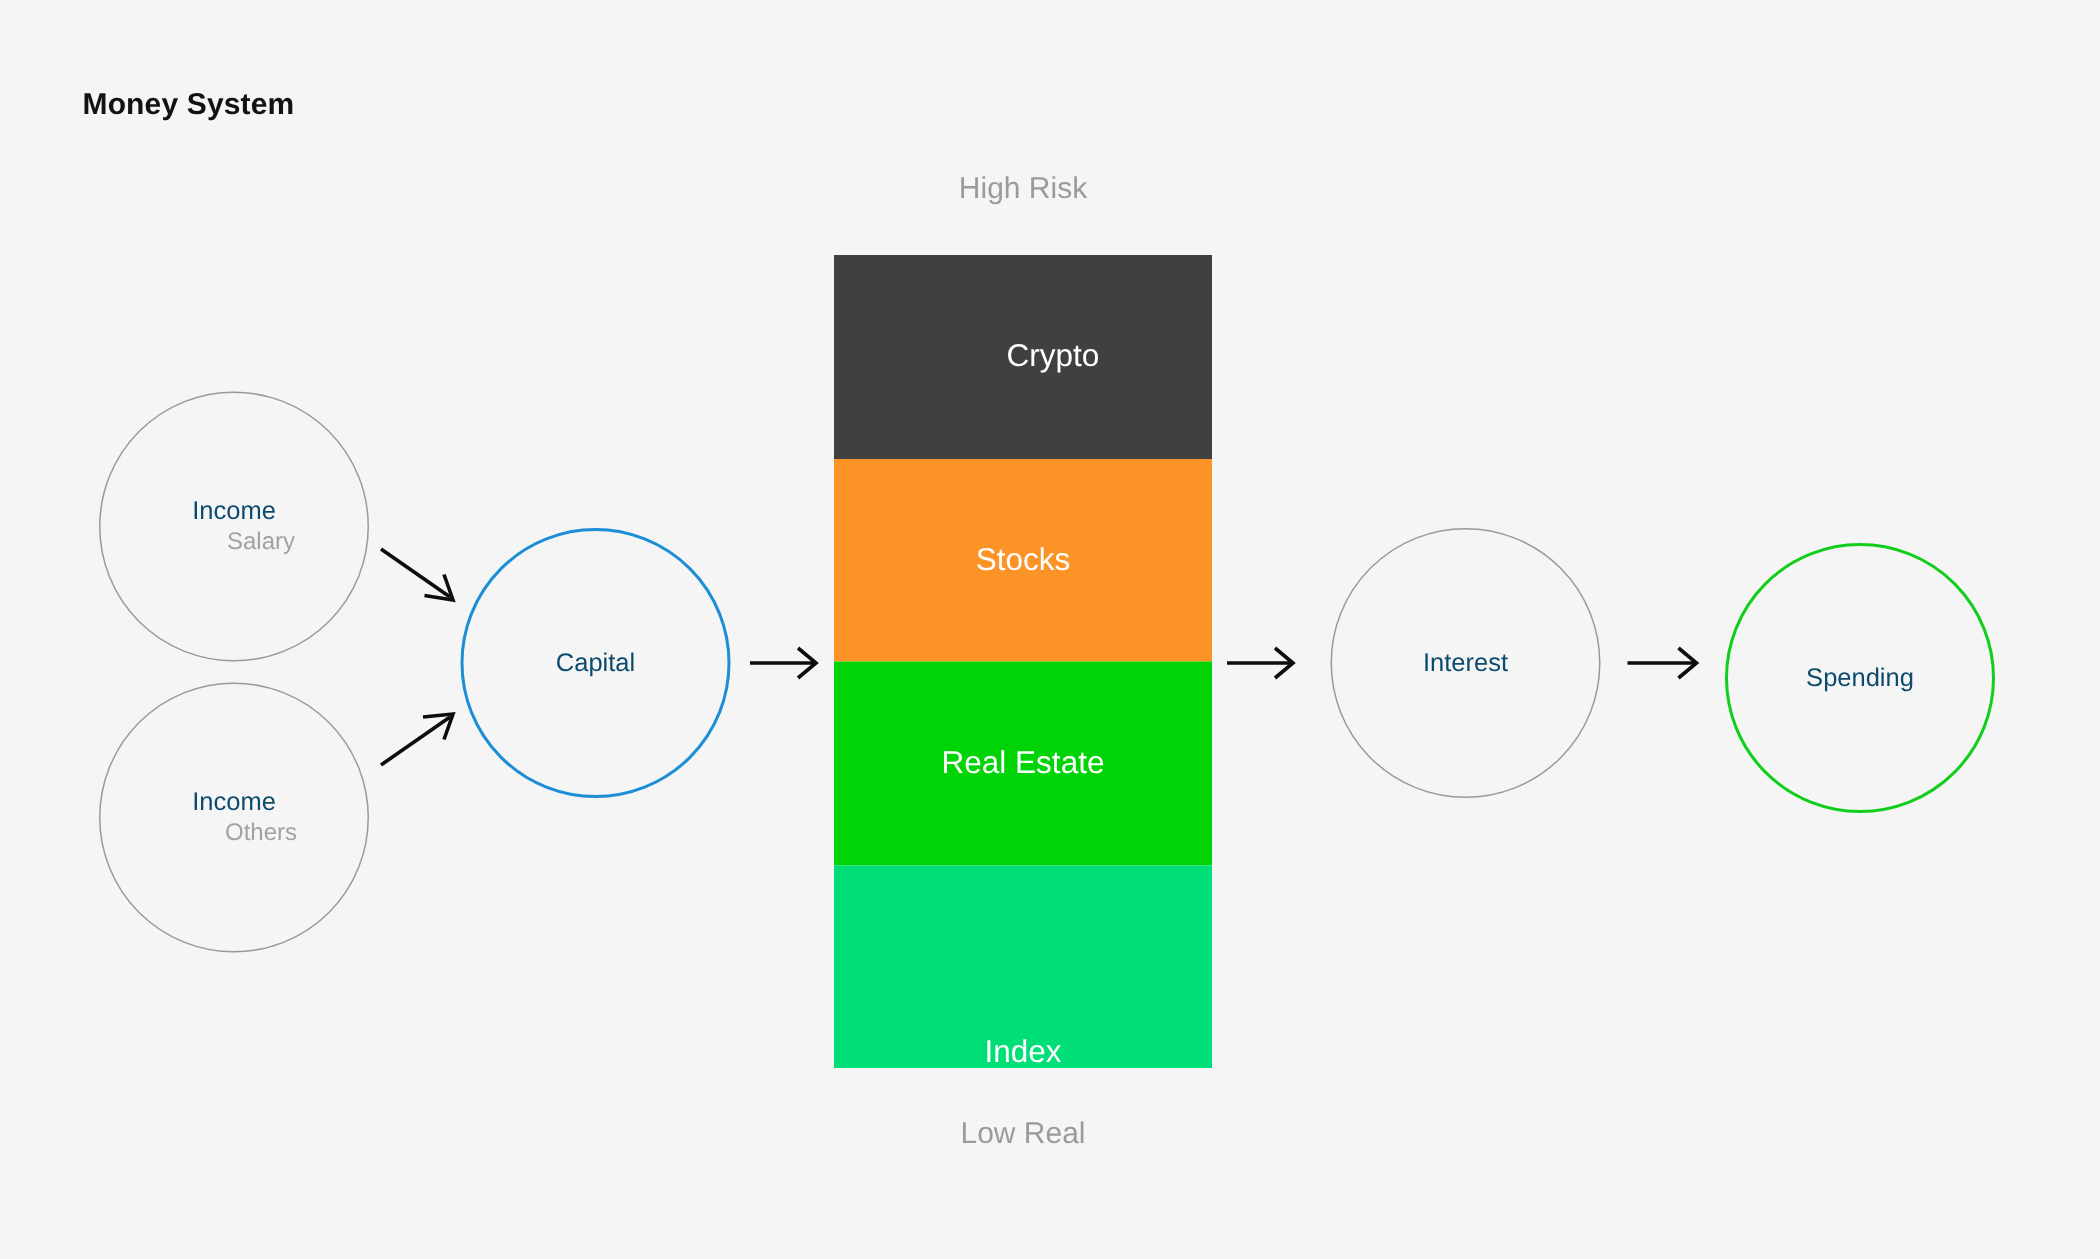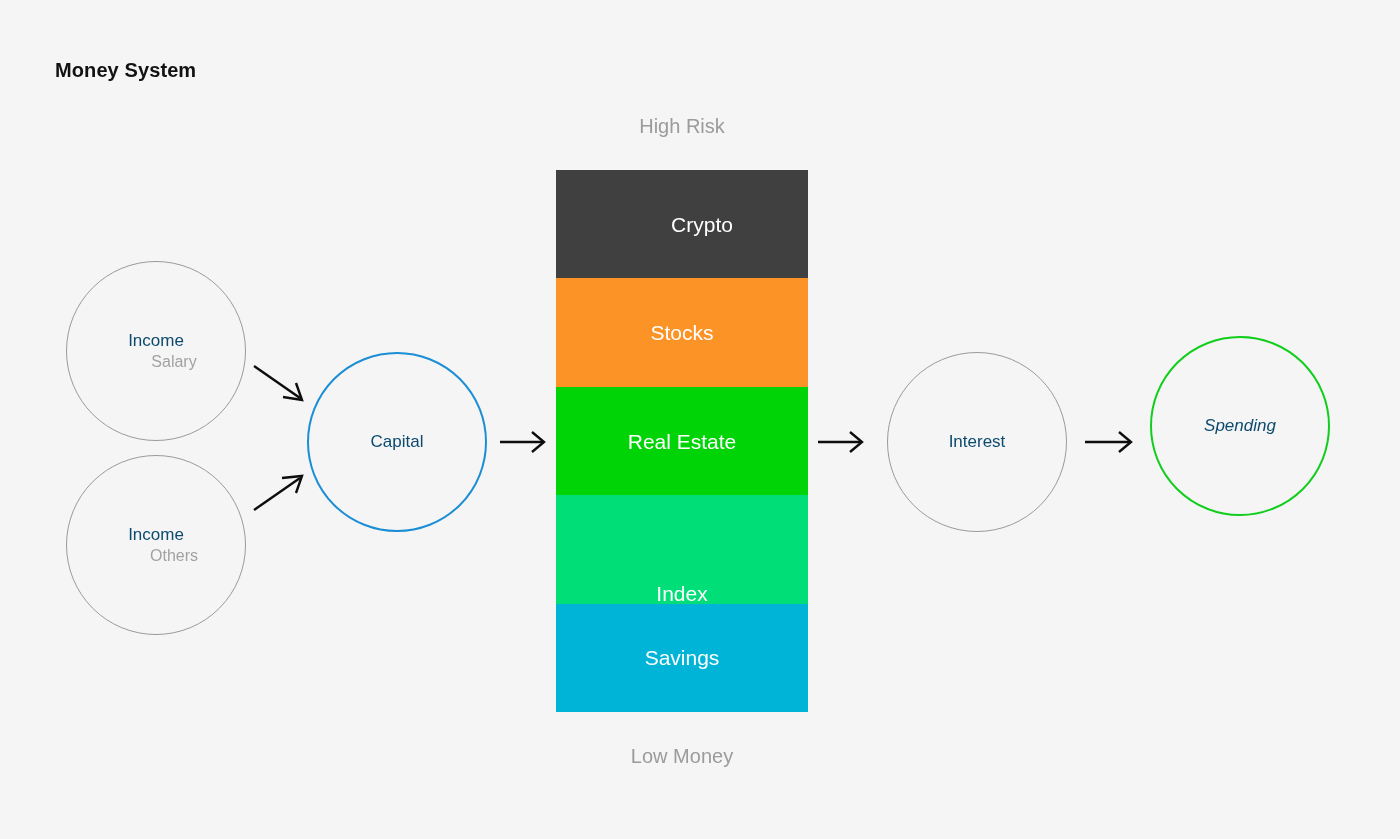--- a/index.html
+++ b/index.html
@@ -75,25 +75,24 @@
   }
   #interest {
     left: 887px;
     top: 352px;
     width: 180px;
     height: 180px;
     border: 1.6px solid #9a9a9a;
   }
   #spending {
     left: 1150px;
-    top: 336px;
+    top: 362px;
     width: 180px;
     height: 180px;
     border: 2.2px solid #12ce1c;
-    font-style: italic;
   }
 
   
   #risk-stack {
     position: absolute;
     left: 556px;
     top: 170px;
     width: 252px;
     height: 542px;
     display: flex;
@@ -168,38 +167,35 @@
 
   <div class="node-circle" id="interest" style="border-color: rgb(154, 154, 154);">
     <div class="title-line">Interest</div>
   </div>
 
   <div class="node-circle" id="spending" style="border-color: rgb(18, 206, 28);">
     <div class="title-line">Spending</div>
   </div>
 
   <div class="risk-label" id="label-high-risk" style="color: rgb(155, 155, 155);">High Risk</div>
-  <div class="risk-label" id="label-low-risk" style="color: rgb(155, 155, 155);">Low Money</div>
+  <div class="risk-label" id="label-low-risk" style="color: rgb(155, 155, 155);">Low Real</div>
 
   <div id="risk-stack">
     <div class="risk-band" style="background: #404040; padding-left: 40px;">
       <span>Crypto</span>
     </div>
     <div class="risk-band" style="background: rgb(252, 147, 39);">
       <span>Stocks</span>
     </div>
     <div class="risk-band" style="background: rgb(0, 212, 7);">
       <span>Real Estate</span>
     </div>
     <div class="risk-band" style="background: rgb(0, 222, 119); align-items: flex-end;">
       <span>Index</span>
     </div>
-    <div class="risk-band" style="background: rgb(0, 180, 216);">
-      <span>Savings</span>
-    </div>
   </div>
 
   <svg class="arrow-svg" style="left:252px; top:362px;" width="60" height="50">
     <line x1="2" y1="4" x2="48" y2="36"></line>
     <path class="arrow-head" d="M 31 35 L 50 38 L 44 21"></path>
   </svg>
 
   <svg class="arrow-svg" style="left:252px; top:472px;" width="60" height="50">
     <line x1="2" y1="38" x2="48" y2="6"></line>
     <path class="arrow-head" d="M 30 6 L 50 4 L 44 21"></path>

